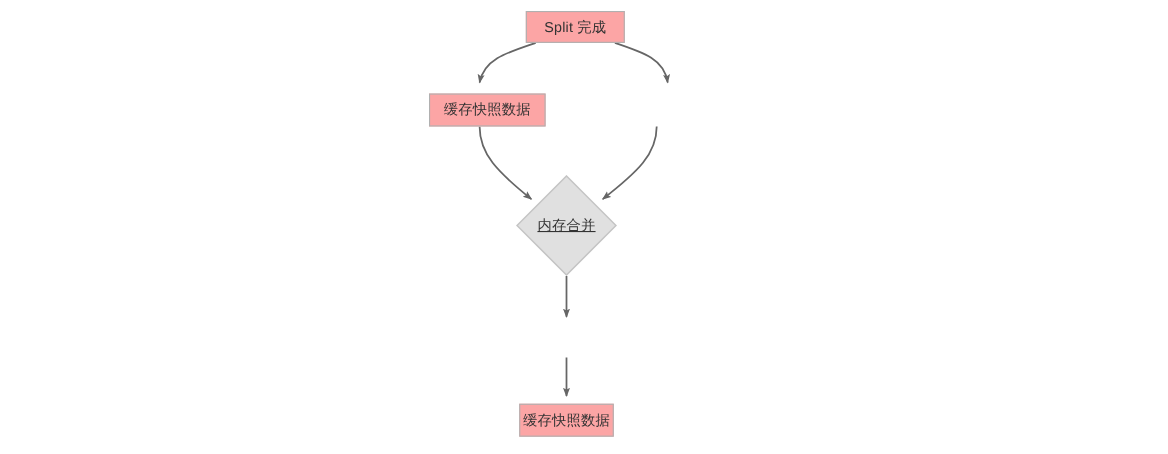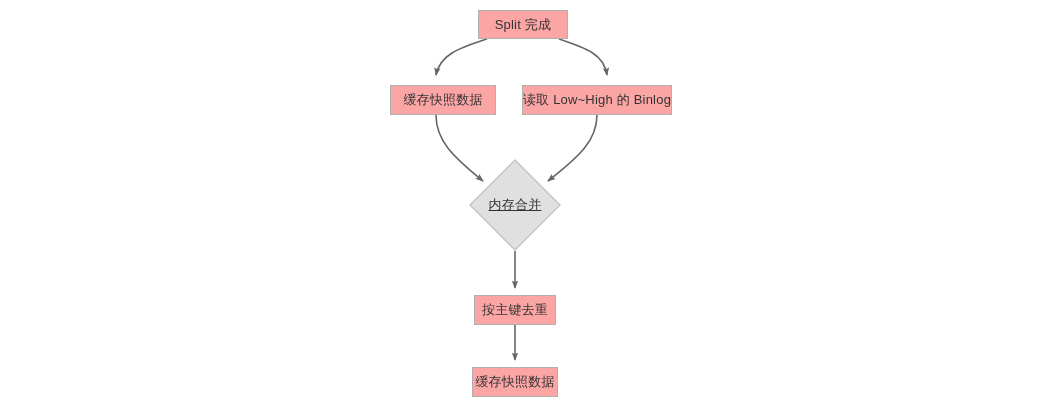--- a/index.html
+++ b/index.html
@@ -96,32 +96,26 @@
   </svg>
 
   <div class="node node-rect" style="left:478px; top:10px; width:90px; height:29px;">
     <span>Split 完成</span>
   </div>
 
   <div class="node node-rect" style="left:390px; top:85px; width:106px; height:30px;">
     <span>缓存快照数据</span>
   </div>
 
-  <div class="node node-rect" style="left:522px; top:85px; width:150px; height:30px;">
-    <span>读取 Low~High 的 Binlog</span>
-  </div>
 
   <div class="node-diamond-wrap" style="left:469px; top:159px;">
     <svg class="node-diamond-shape" viewBox="0 0 92 92" xmlns="http://www.w3.org/2000/svg">
       <polygon points="46,1 91,46 46,91 1,46" fill="#e0e0e0" stroke="#c4c4c4" stroke-width="1.4"></polygon>
     </svg>
     <div class="node-diamond-label">内存合并</div>
   </div>
 
-  <div class="node node-rect" style="left:474px; top:295px; width:82px; height:30px;">
-    <span>按主键去重</span>
-  </div>
 
   <div class="node node-rect" style="left:472px; top:367px; width:86px; height:30px;">
     <span>缓存快照数据</span>
   </div>
 
 </div>
 
 </body></html>

